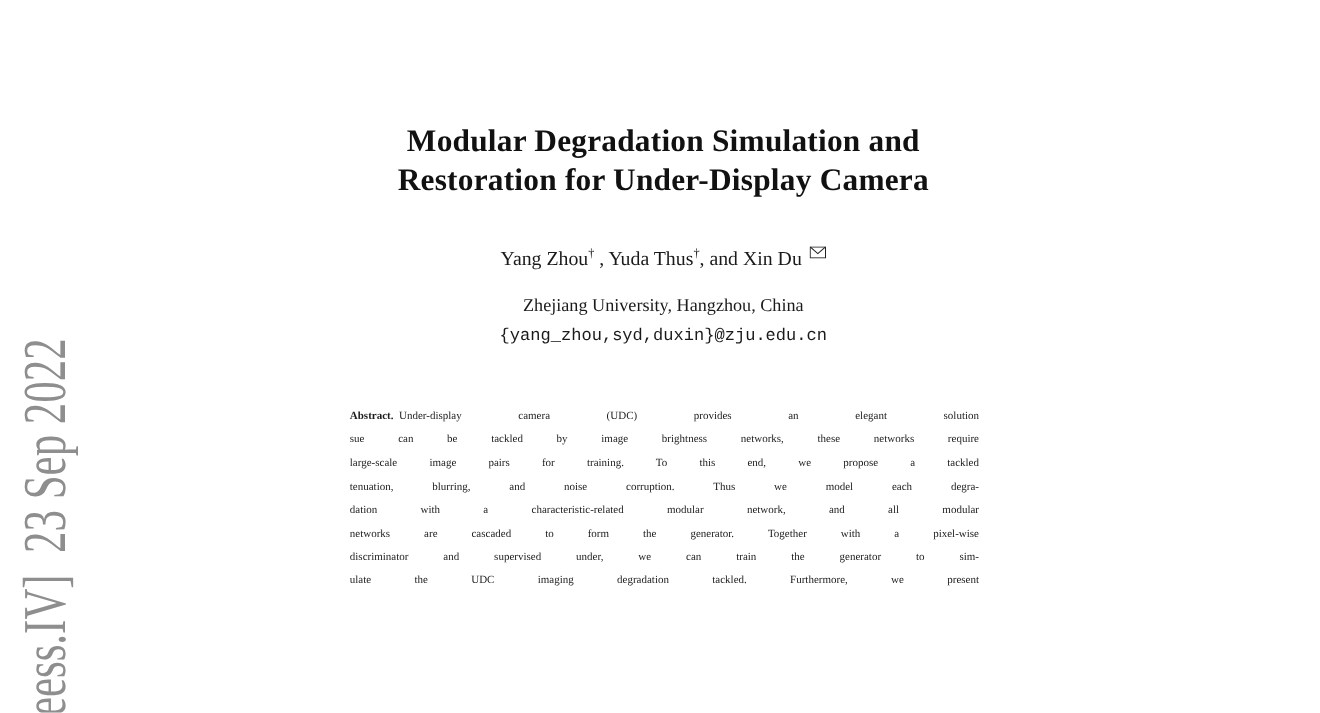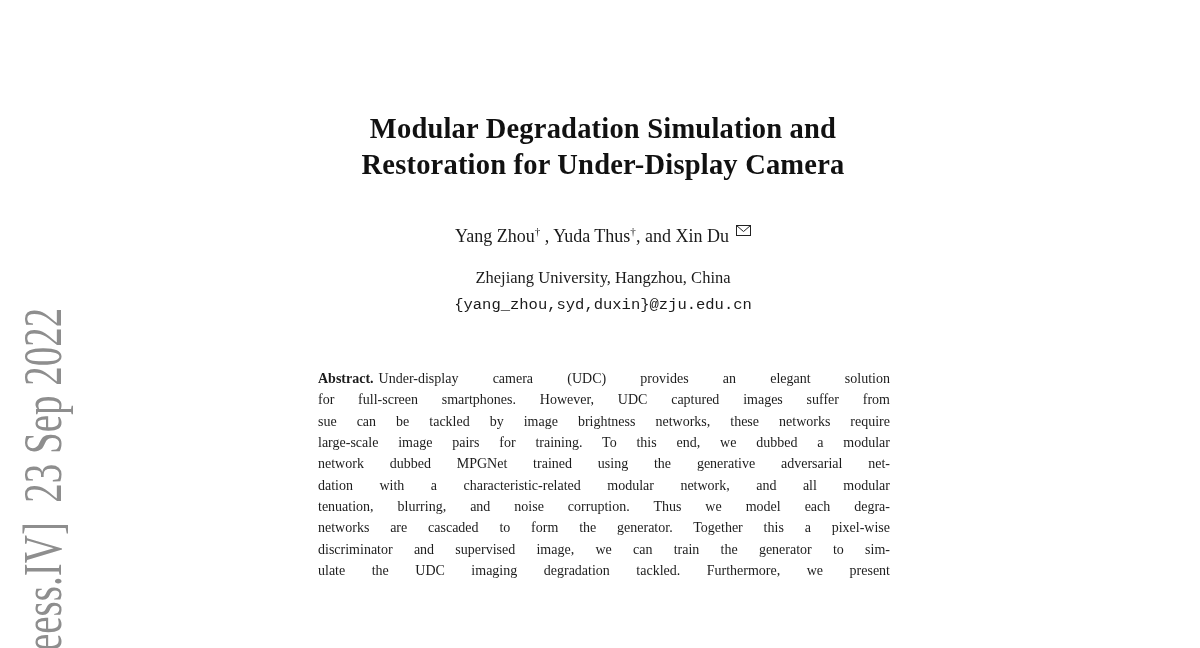--- a/index.html
+++ b/index.html
@@ -78,21 +78,21 @@
     text-align: center;
     font-family: "Liberation Mono", monospace;
     font-size: 15.5px;
   }
 
   .abstract {
     position: absolute;
     left: 318px;
     top: 368px;
     width: 572px;
-    font-size: 14px;
+    font-size: 10px;
     line-height: 21.35px;
     color: #1c1c1c;
   }
   .abs-line {
     text-align: justify;
     text-align-last: justify;
   }
   .abs-label {
     font-weight: bold;
     margin-right: 5px;
@@ -120,25 +120,23 @@
   <div class="affiliation">Zhejiang University, Hangzhou, China</div>
 
   <div class="email">{yang_zhou,syd,duxin}@zju.edu.cn</div>
 
   <div class="abstract">
     <div class="abs-line">
       <span class="abs-label">Abstract.</span><span>Under-display camera (UDC) provides an elegant solution</span>
     </div>
     <div>
 
-    <div class="abs-line">for full-screen smartphones. However, UDC captured images suffer from</div>
         <div class="abs-line">sue can be tackled by image brightness networks, these networks require</div>
-        <div class="abs-line">large-scale image pairs for training. To this end, we dubbed a modular</div>
-        <div class="abs-line">network dubbed MPGNet trained using the generative adversarial net-</div>
+        <div class="abs-line">large-scale image pairs for training. To this end, we propose a tackled</div>
+        <div class="abs-line">tenuation, blurring, and noise corruption. Thus we model each degra-</div>
         <div class="abs-line">dation with a characteristic-related modular network, and all modular</div>
-        <div class="abs-line">tenuation, blurring, and noise corruption. Thus we model each degra-</div>
-        <div class="abs-line">networks are cascaded to form the generator. Together this a pixel-wise</div>
-        <div class="abs-line">discriminator and supervised image, we can train the generator to sim-</div>
+        <div class="abs-line">networks are cascaded to form the generator. Together with a pixel-wise</div>
+        <div class="abs-line">discriminator and supervised under, we can train the generator to sim-</div>
         <div class="abs-line">ulate the UDC imaging degradation tackled. Furthermore, we present</div>
       </div>
   </div>
 
 </div>
 
 </body></html>

